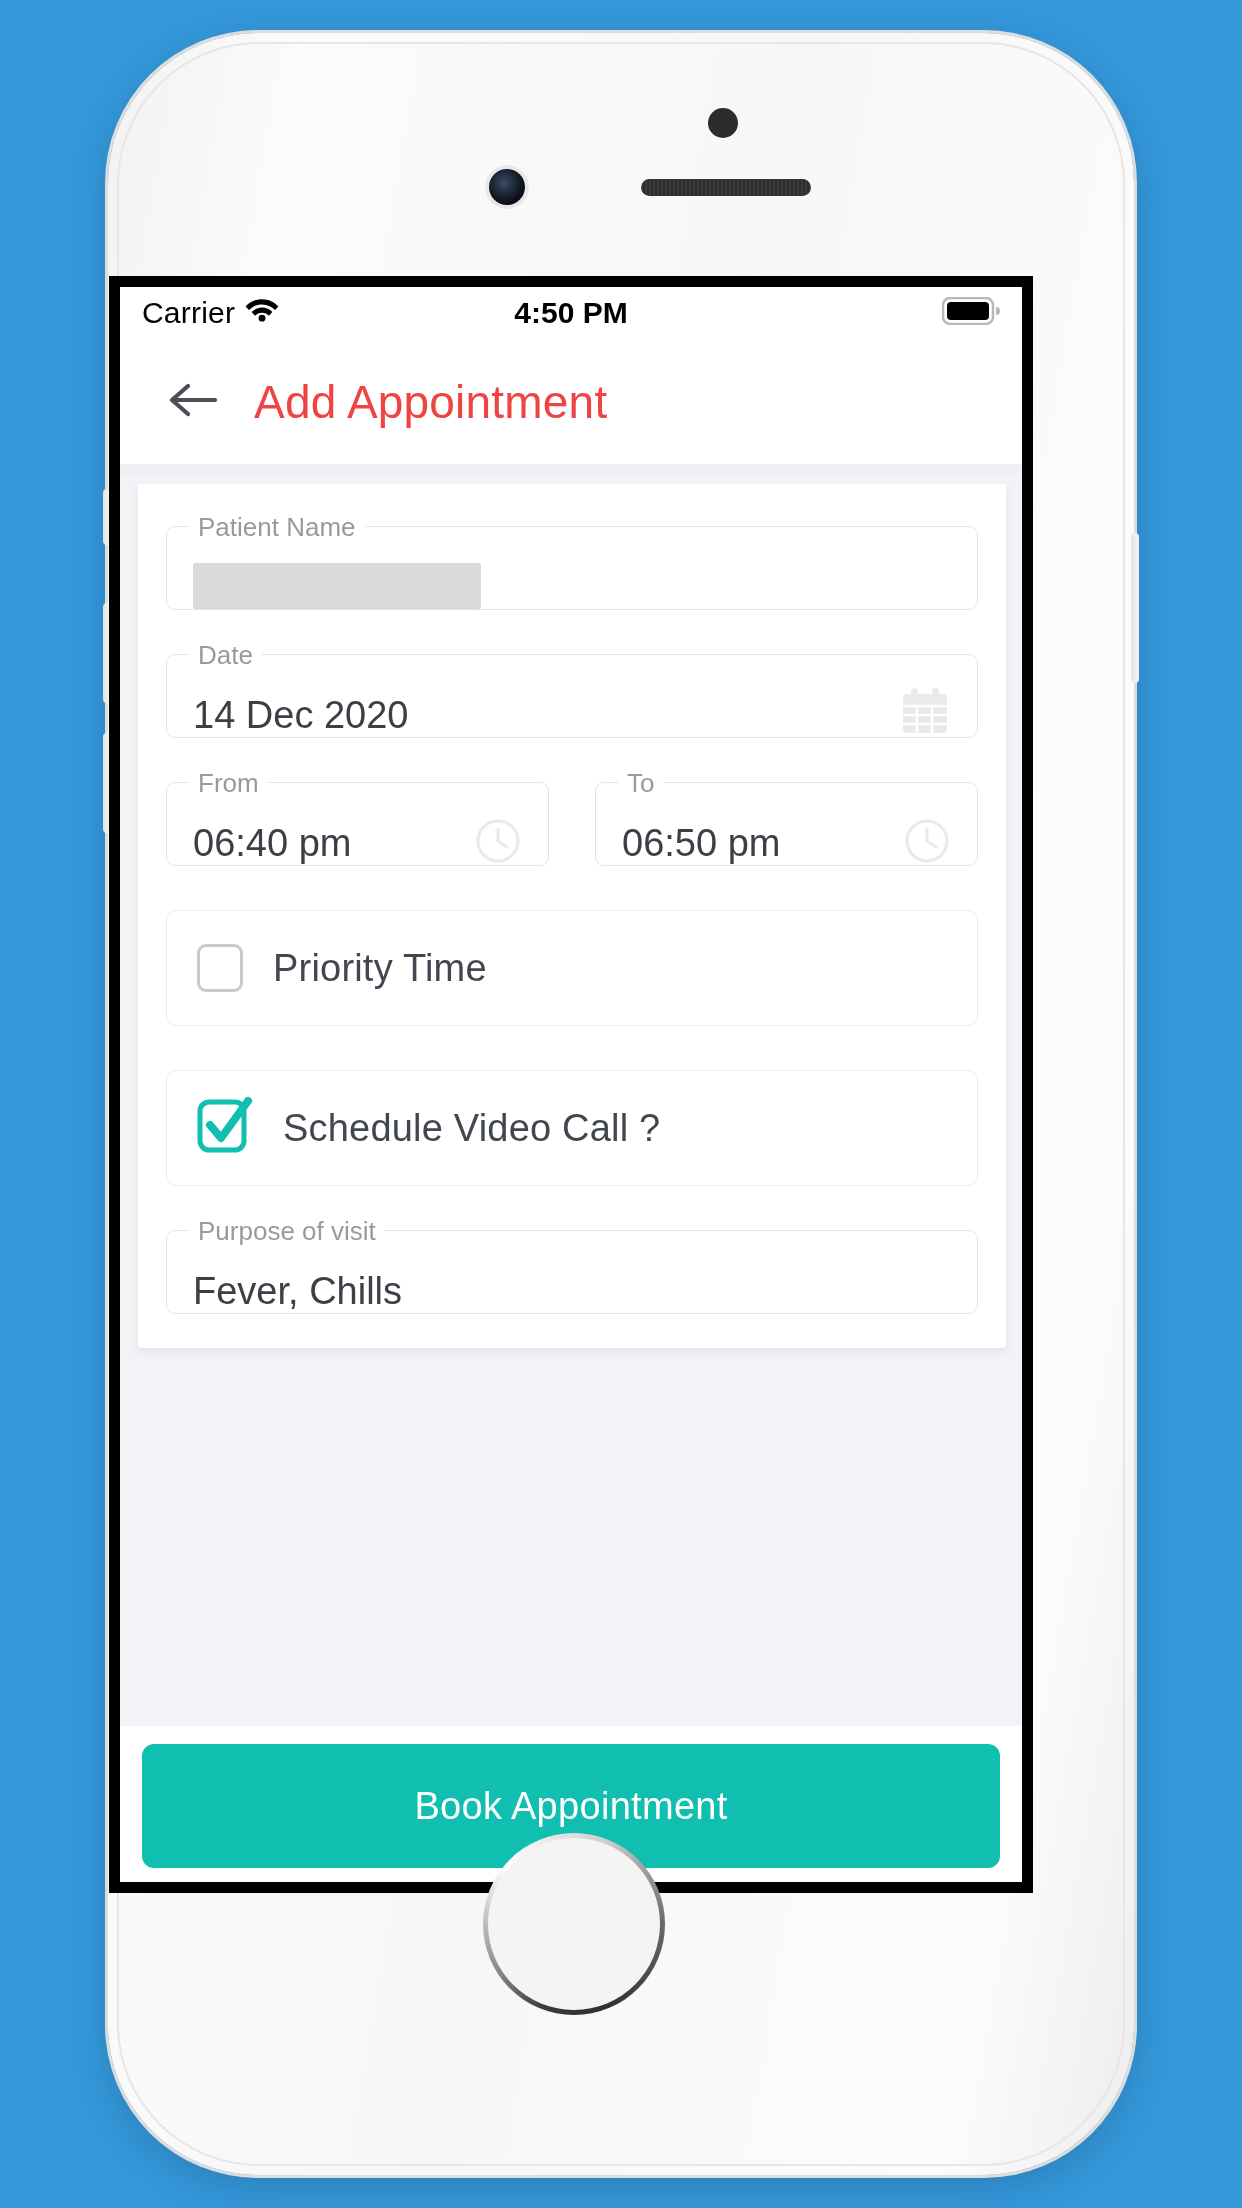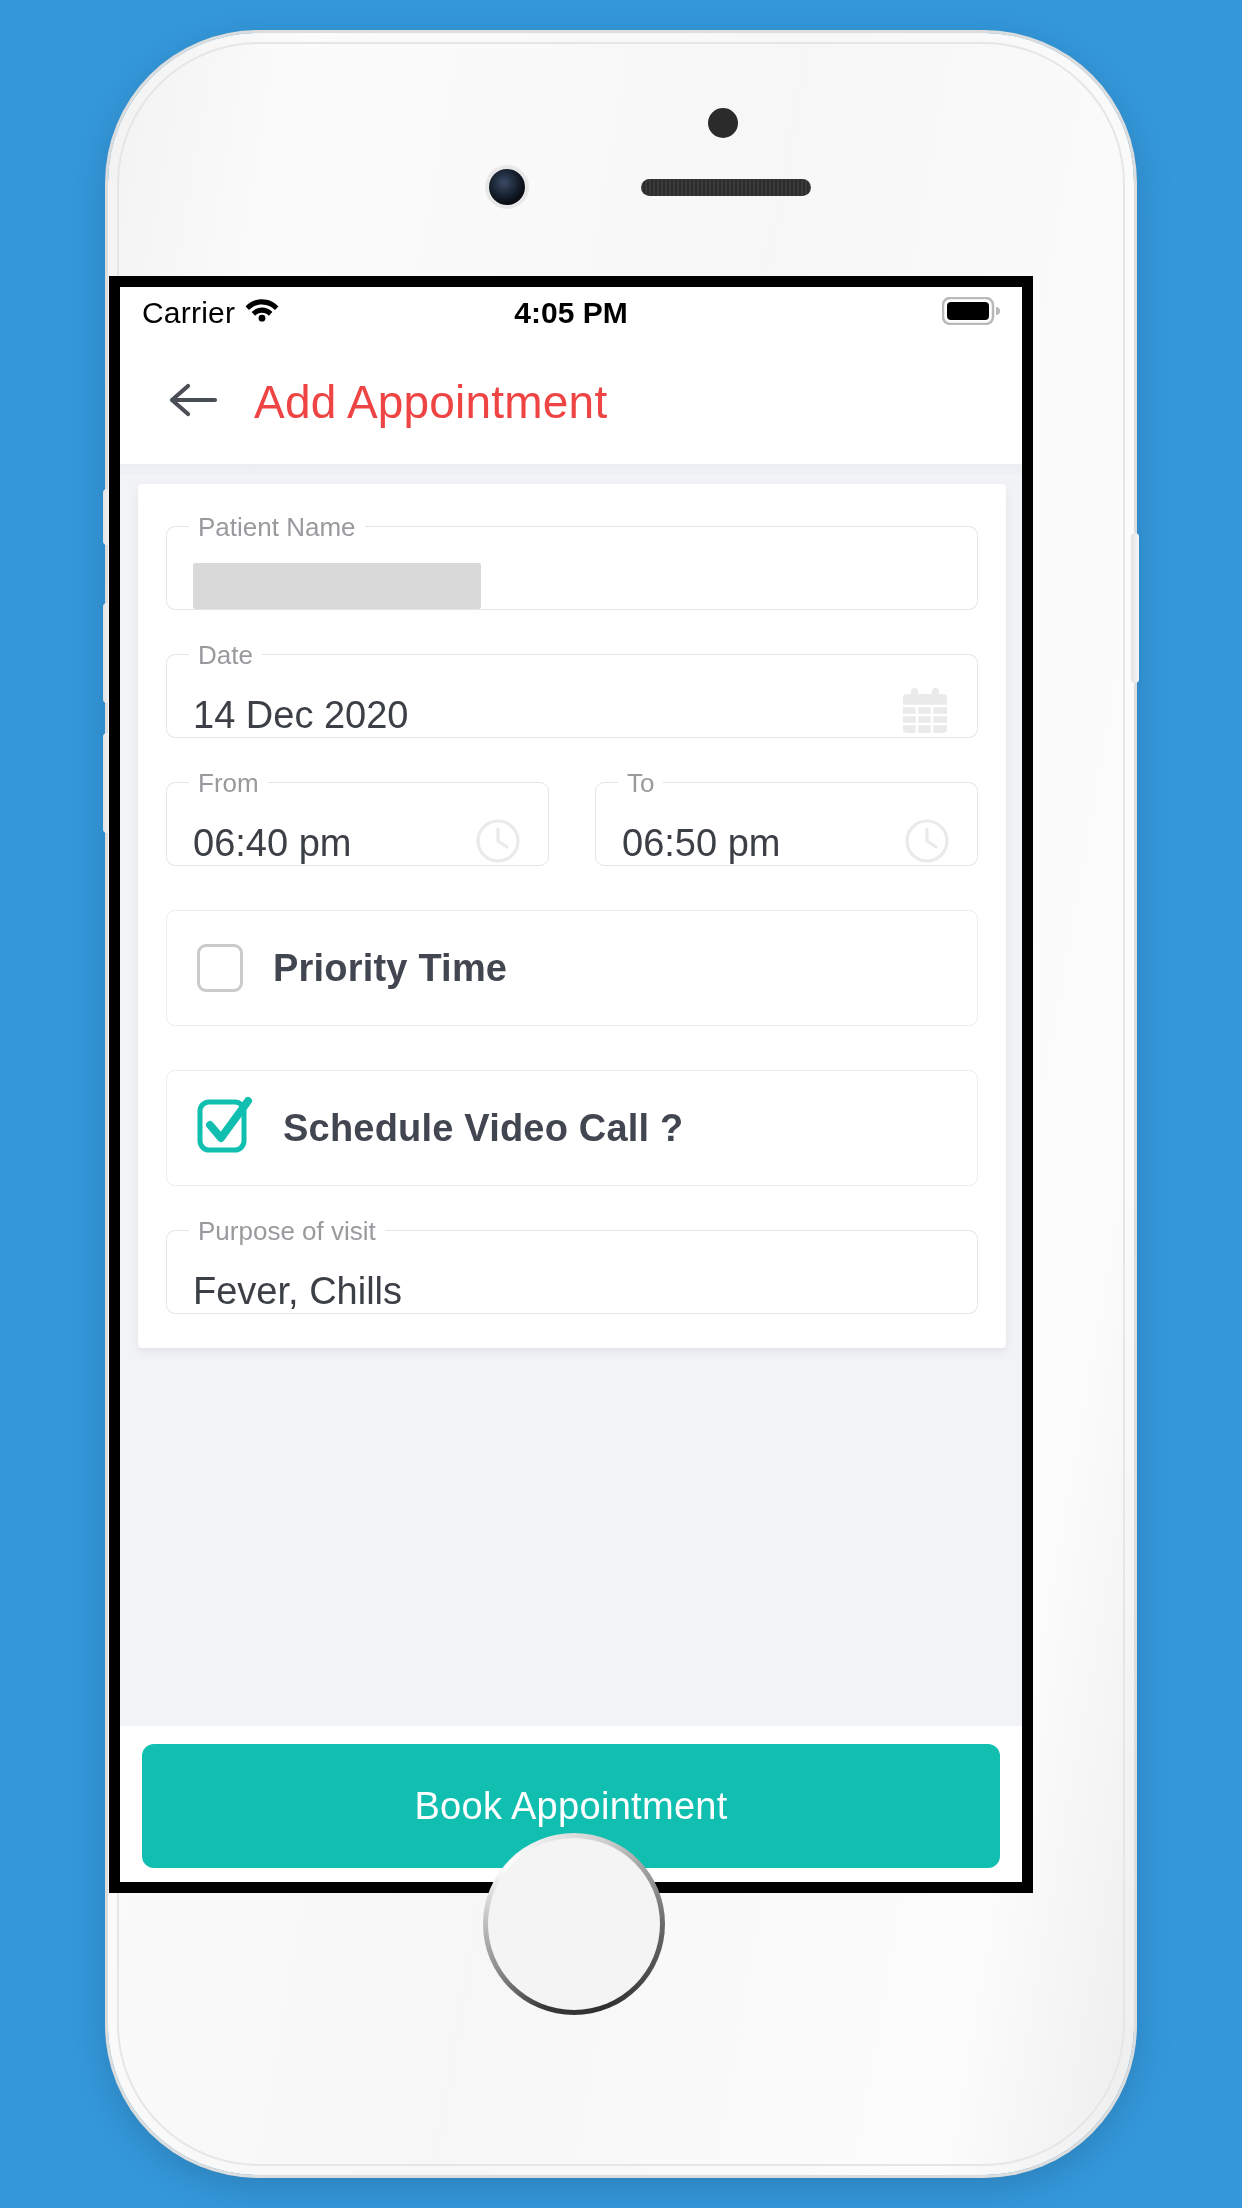--- a/index.html
+++ b/index.html
@@ -203,21 +203,21 @@
     height: 116px;
     display: flex;
     align-items: center;
     padding: 0 30px;
     box-sizing: border-box;
     background: #fff;
   }
   .check-label {
     margin-left: 30px;
     font-size: 38px;
-    font-weight: bold;
+    font-weight: normal;
     color: #424650;
     letter-spacing: .2px;
   }
   .cb-empty {
     width: 46px; height: 48px;
     border: 3.5px solid #cacaca;
     border-radius: 9px;
     box-sizing: border-box;
   }
 
@@ -265,21 +265,21 @@
       <div id="status-left">
         <span id="carrier-label">Carrier</span>
         <span id="wifi-icon">
           <svg width="34" height="26" viewBox="0 0 34 26">
             <path d="M17 3.2C10.4 3.2 4.6 6 0.6 10.4l3.4 3.6C7.2 10.5 11.8 8.4 17 8.4s9.8 2.1 13 5.6l3.4-3.6C29.4 6 23.6 3.2 17 3.2z" fill="#000"></path>
             <path d="M17 11.6c-4.1 0-7.8 1.7-10.4 4.5l3.5 3.7c1.7-1.9 4.2-3.1 6.9-3.1s5.2 1.2 6.9 3.1l3.5-3.7C24.8 13.3 21.1 11.6 17 11.6z" fill="#000"></path>
             <circle cx="17" cy="22.2" r="3.4" fill="#000"></circle>
           </svg>
         </span>
       </div>
-      <div id="status-time">4:05 PM</div>
+      <div id="status-time">4:50 PM</div>
       <div id="status-right">
         <span>
           <svg width="58" height="28" viewBox="0 0 58 28">
             <rect x="1" y="1" width="50" height="26" rx="7" ry="7" fill="none" stroke="#b9b9b9" stroke-width="2.5"></rect>
             <rect x="5" y="5" width="42" height="18" rx="4" ry="4" fill="#000"></rect>
             <path d="M54 10 v8 a4 4 0 0 0 0-8z" fill="#b9b9b9"></path>
           </svg>
         </span>
       </div>
     </div>

